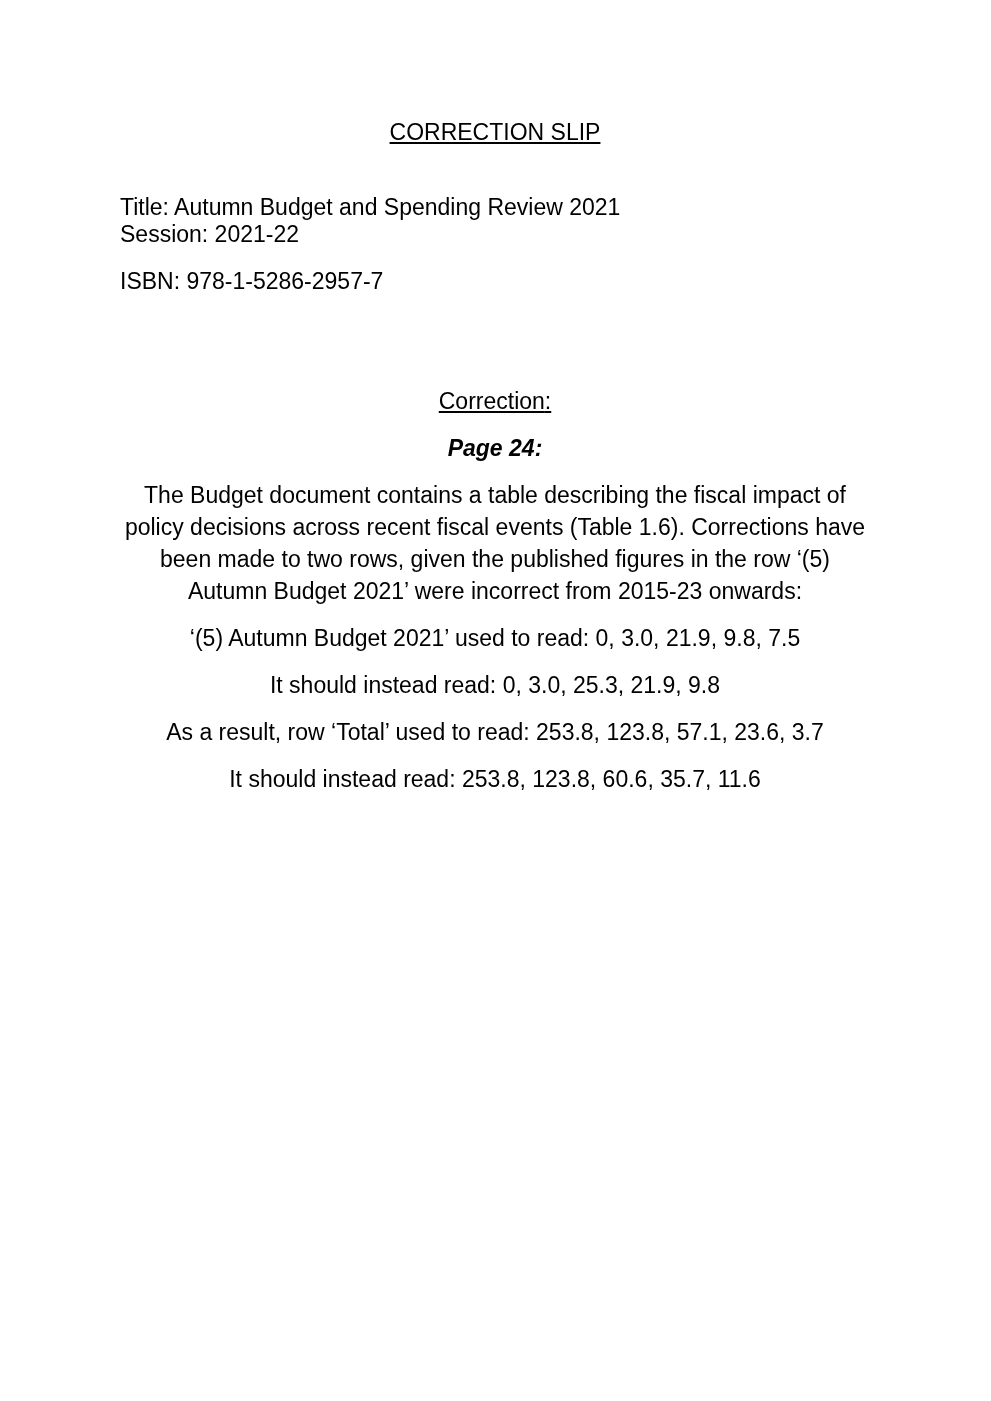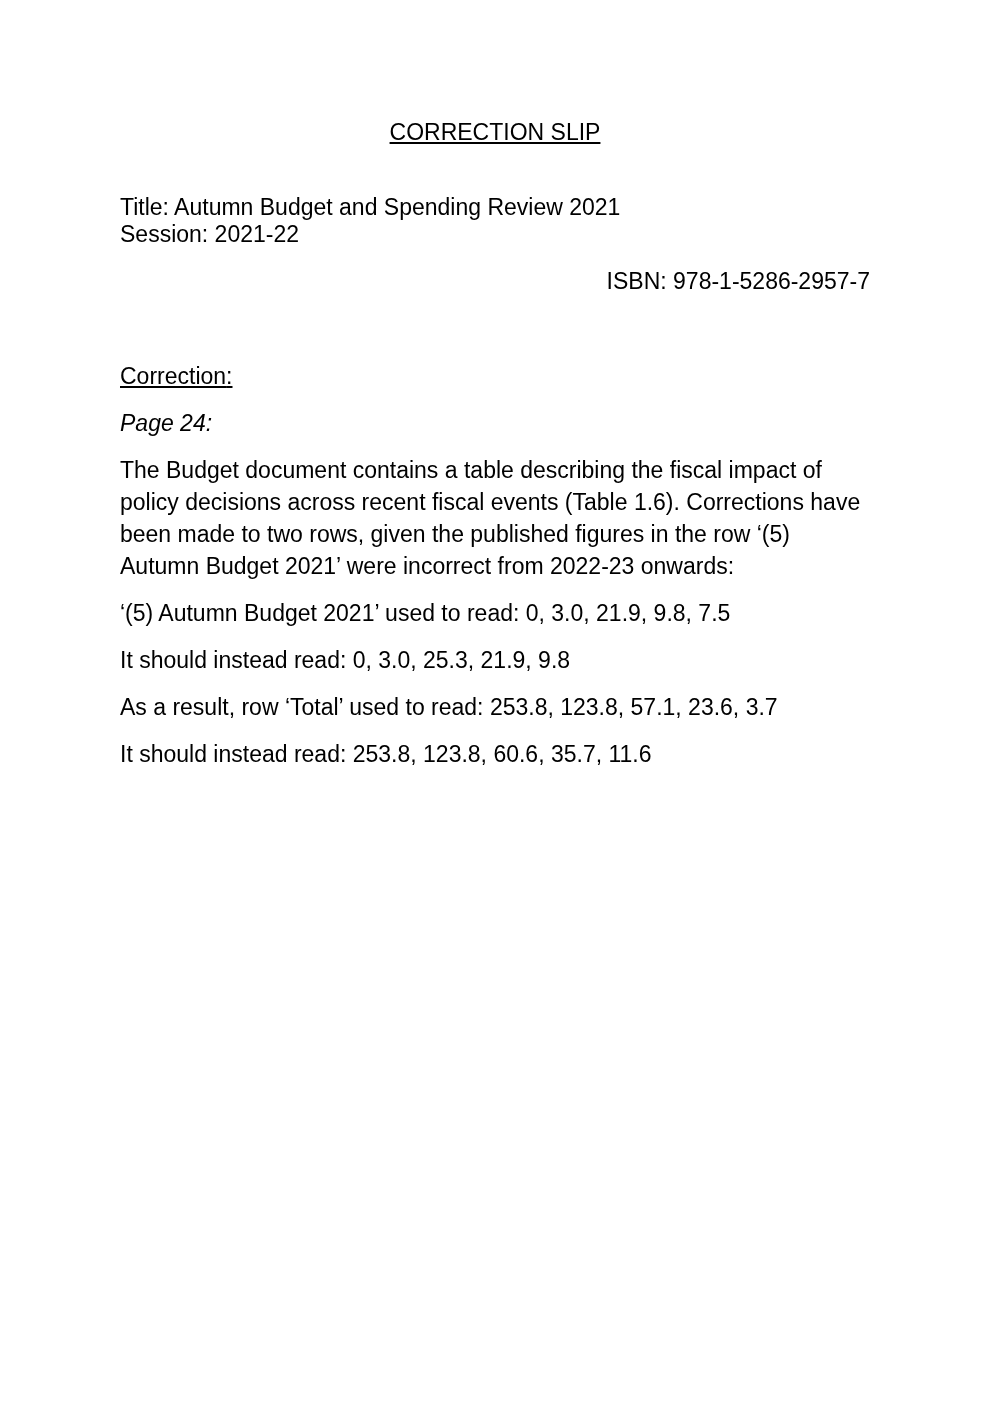--- a/index.html
+++ b/index.html
@@ -25,35 +25,36 @@
     text-align: center;
     margin: 0 0 48px 0;
   }
   .doc-heading .u {
   }
   .meta-block {
     line-height: 27px;
     margin: 0 0 20px 0;
   }
   .meta-block.last {
-    margin-bottom: 65px;
-    text-align: right;
+    margin-bottom: 90px;
   }
   .para {
     line-height: 32px;
     margin: 0 0 15px 0;
+    text-align: center;
   }
   .u {
     text-decoration: underline;
   }
   b, .bold {
     font-weight: 400;
   }
   .italic {
     font-style: italic;
+    font-weight: bold;
   }
 </style>
 </head>
 <body>
 
 <div class="page">
 
   <div class="doc-heading">
     <span class="u">CORRECTION SLIP</span>
   </div>
@@ -65,21 +66,21 @@
 
 
   <div class="meta-block last"><b>ISBN</b><span>: 978-1-5286-2957-7</span></div>
 
   <div class="para">
     <span class="u"><b>Correction</b><span>:</span></span>
   </div>
 
   <div class="para italic">Page 24:</div>
 
-  <div class="para">The Budget document contains a table describing the fiscal impact of policy decisions across recent fiscal events (Table 1.6). Corrections have been made to two rows, given the published figures in the row ‘(5) Autumn Budget 2021’ were incorrect from 2022-23 onwards:</div>
+  <div class="para">The Budget document contains a table describing the fiscal impact of policy decisions across recent fiscal events (Table 1.6). Corrections have been made to two rows, given the published figures in the row ‘(5) Autumn Budget 2021’ were incorrect from 2015-23 onwards:</div>
 
   <div class="para">‘(5) Autumn Budget 2021’ used to read: 0, 3.0, 21.9, 9.8, 7.5</div>
 
   <div class="para">It should instead read: 0, 3.0, 25.3, 21.9, 9.8</div>
 
   <div class="para">As a result, row ‘Total’ used to read: 253.8, 123.8, 57.1, 23.6, 3.7</div>
 
   <div class="para">It should instead read: 253.8, 123.8, 60.6, 35.7, 11.6</div>
 
 

